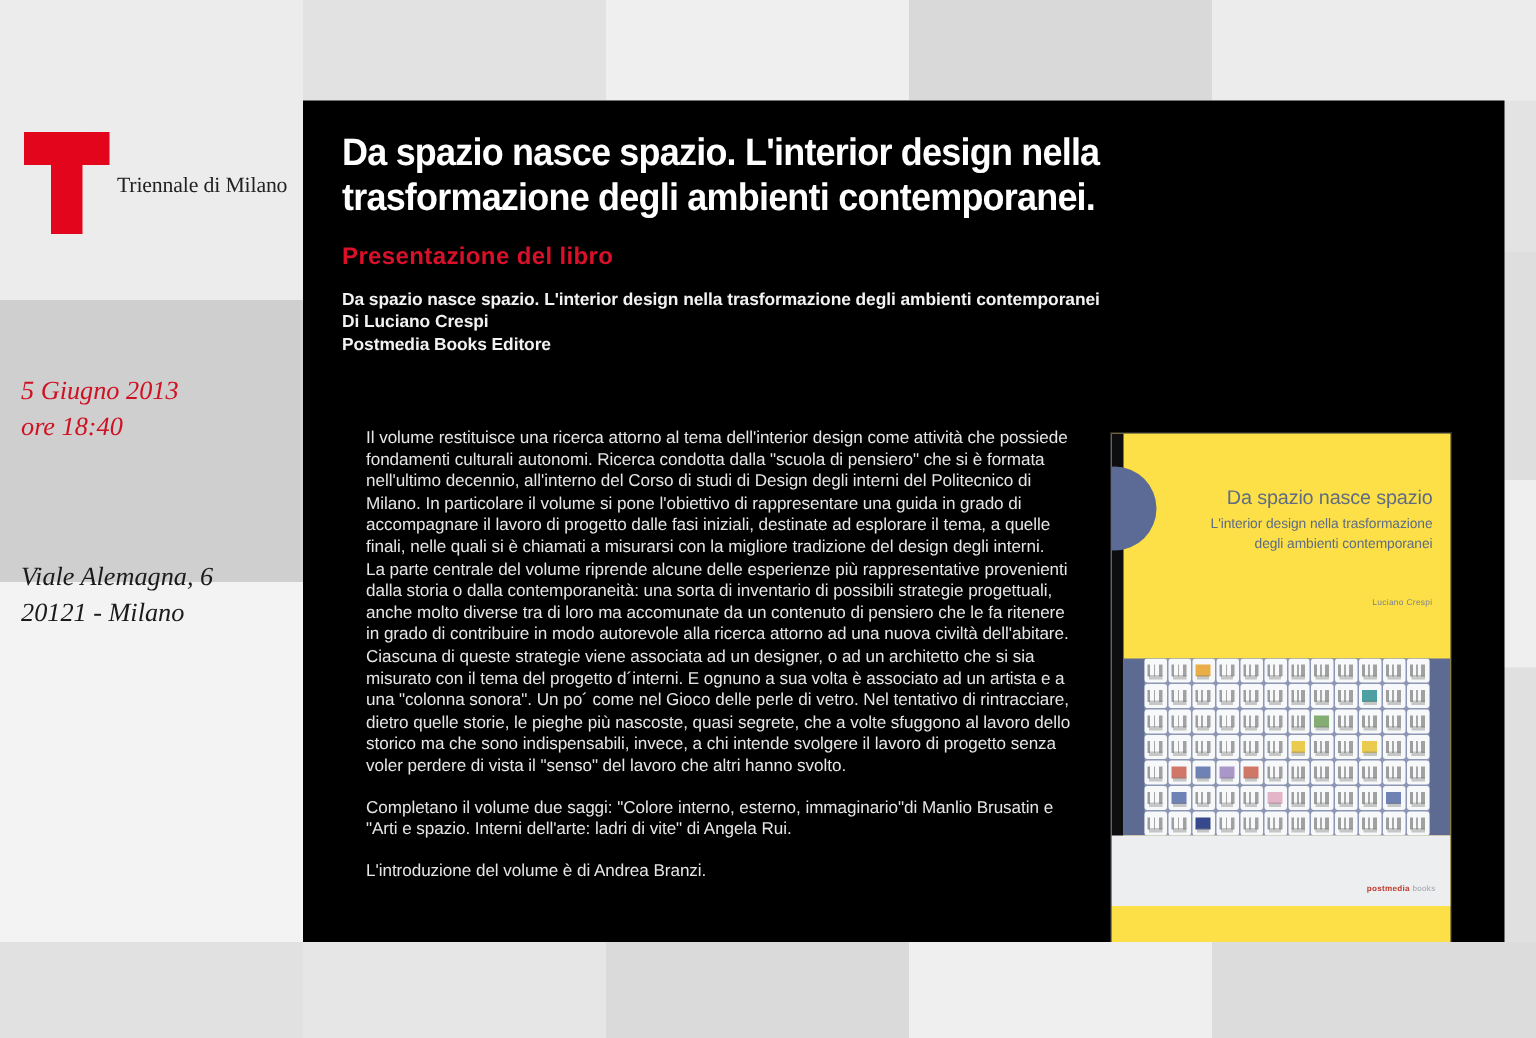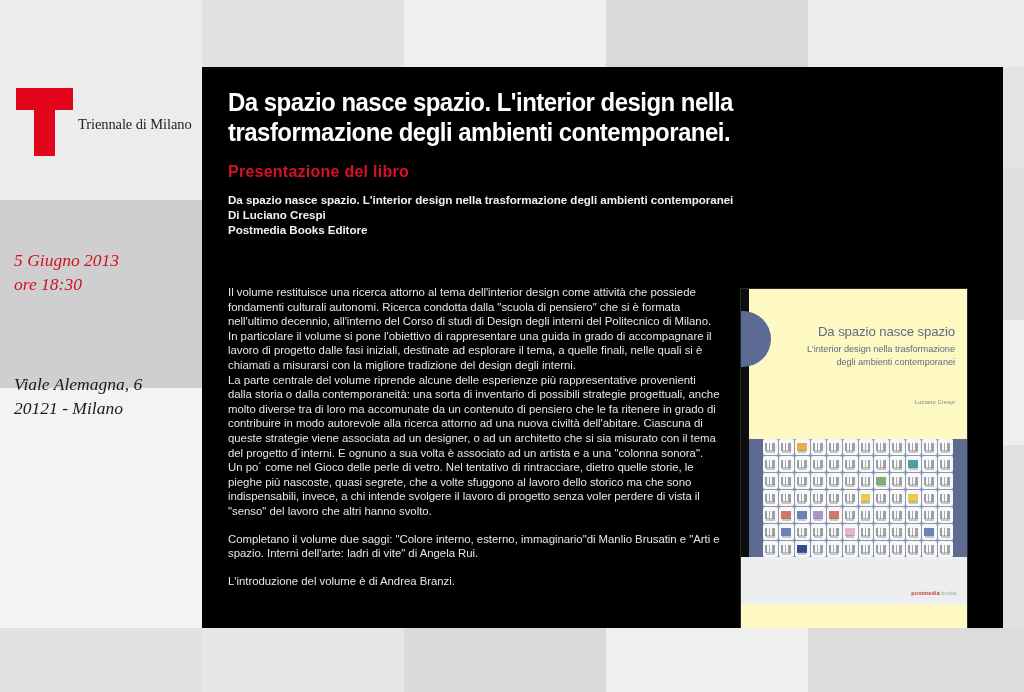--- a/index.html
+++ b/index.html
@@ -165,31 +165,31 @@
     position: absolute;
     left: 26px;
     top: 218px;
     width: 492px;
     color: #e6e6e6;
     font-size: 11.4px;
     line-height: 14.6px;
     text-align: left;
     letter-spacing: -0.03px;
   }
-  .body-col p { margin: 0 0 0 0; }
+  .body-col p { margin: 0 0 0 16px; }
   .body-col p.spaced { margin-top: 13px; }
 
   
   .cover {
     position: absolute;
     left: 539px;
     top: 222px;
     width: 226px;
     height: 354px;
-    background: #fef9c3;
+    background: #fde047;
     overflow: hidden;
     box-shadow: 0 0 0 1px #2a2a2a;
   }
   .cover-spine-left {
     position: absolute;
     left: 0; top: 0;
     width: 8px; height: 315px;
     background: #0d0d10;
   }
   .cover-circle {
@@ -360,21 +360,21 @@
 
     <div class="logo-wrap">
       <div class="logo-t">
         <div class="t-bar"></div>
         <div class="t-stem"></div>
       </div>
       <div class="logo-text">Triennale di Milano</div>
     </div>
 
     <div class="side-text side-date">5 Giugno 2013
-ore 18:30</div>
+ore 18:40</div>
     <div class="side-text side-addr">Viale Alemagna, 6
 20121 - Milano</div>
   </div>
 
   <div class="panel">
 
     <div class="title">Da spazio nasce spazio. L'interior design nella trasformazione degli ambienti contemporanei.</div>
 
     <div class="subtitle">Presentazione del libro</div>
 

